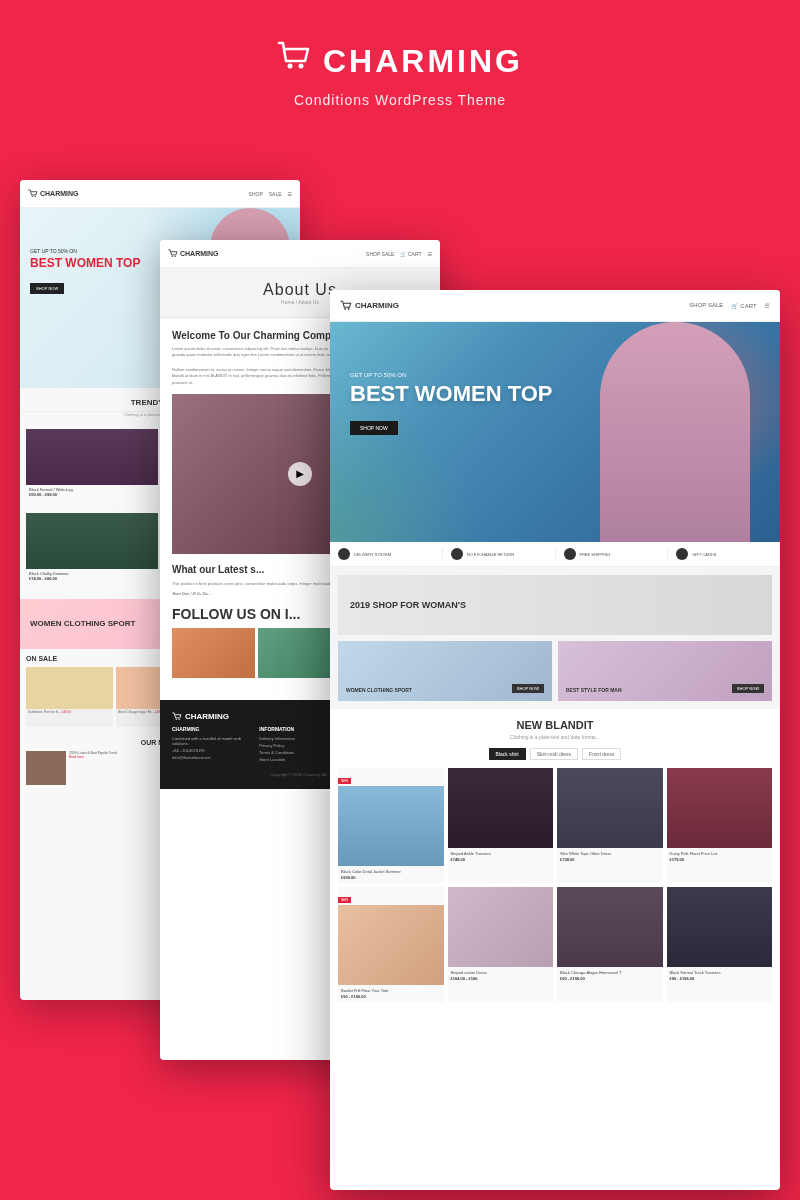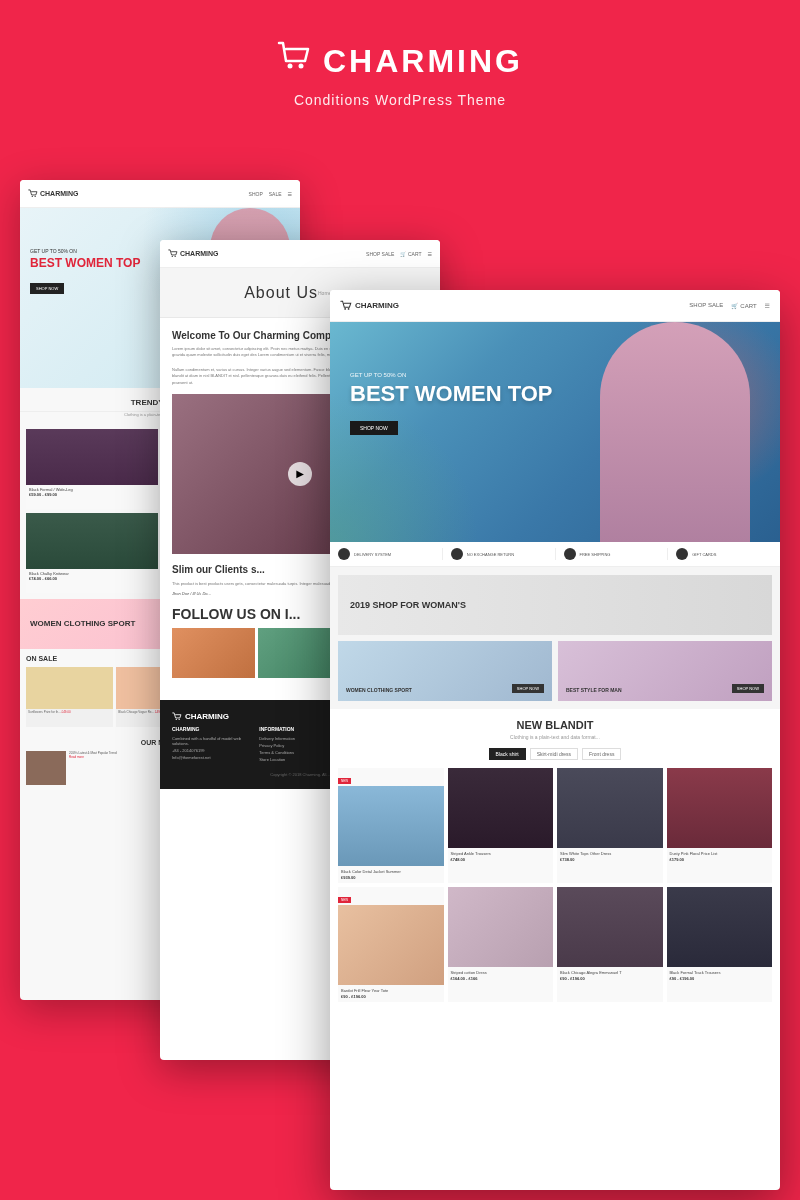--- a/index.html
+++ b/index.html
@@ -323,21 +323,21 @@
       margin-left: auto;
       display: flex;
       gap: 6px;
       font-size: 5px;
       color: #666;
     }
     .mid-page-header {
       background: #f5f5f5;
       height: 50px;
       display: flex;
-      flex-direction: row;
+      flex-direction: column;
       align-items: center;
       justify-content: center;
       border-bottom: 1px solid #e8e8e8;
     }
     .mid-page-title {
       font-size: 16px;
       font-weight: 300;
       color: #333;
       letter-spacing: 1px;
     }
@@ -847,21 +847,21 @@
     <div class="mid-content">
       <div class="mid-welcome-title">Welcome To Our Charming Company</div>
       <div class="mid-text-block">Lorem ipsum dolor sit amet, consectetur adipiscing elit. Proin nec metus mattya. Duis en elit, laoreet et. condimentum neque. Ut lacus. Proin gravida quam molestie sollicitudin duis eget des Lorem condimentum ut et viverra felis, malesuada vulputate.</div>
       <div class="mid-text-block">Nullam condimentum et, varius at cursus. Integer varius augue sed elementum. Fusce blandit. Etiam ut laoreet ullamcorper eo tu malesuada ut blandit at diam in nisl BLANDIT et nisl. pellentesque gravura duis eu eleifend felis. Pellentesque ornare turpis vulputat sed. Praesus placerata praesent ut.</div>
 
       <div class="mid-image-row">
         <div class="mid-image-model"></div>
         <div class="mid-play-btn">▶</div>
       </div>
 
-      <div class="mid-testimonial-title">Slim our Clients s...</div>
+      <div class="mid-testimonial-title">What our Latest s...</div>
       <div class="mid-testimonial-text">This product is best products users gets, consectetur malesuada turpis. Integer malesuada diam.</div>
       <div class="mid-testimonial-author">Jhon Doe / Ill Us Do...</div>
 
       <div class="mid-social-section">
         <div class="mid-social-title">FOLLOW US ON I...</div>
         <div class="mid-social-grid">
           <div class="mid-social-img i1"></div>
           <div class="mid-social-img i2"></div>
           <div class="mid-social-img i3"></div>
         </div>

